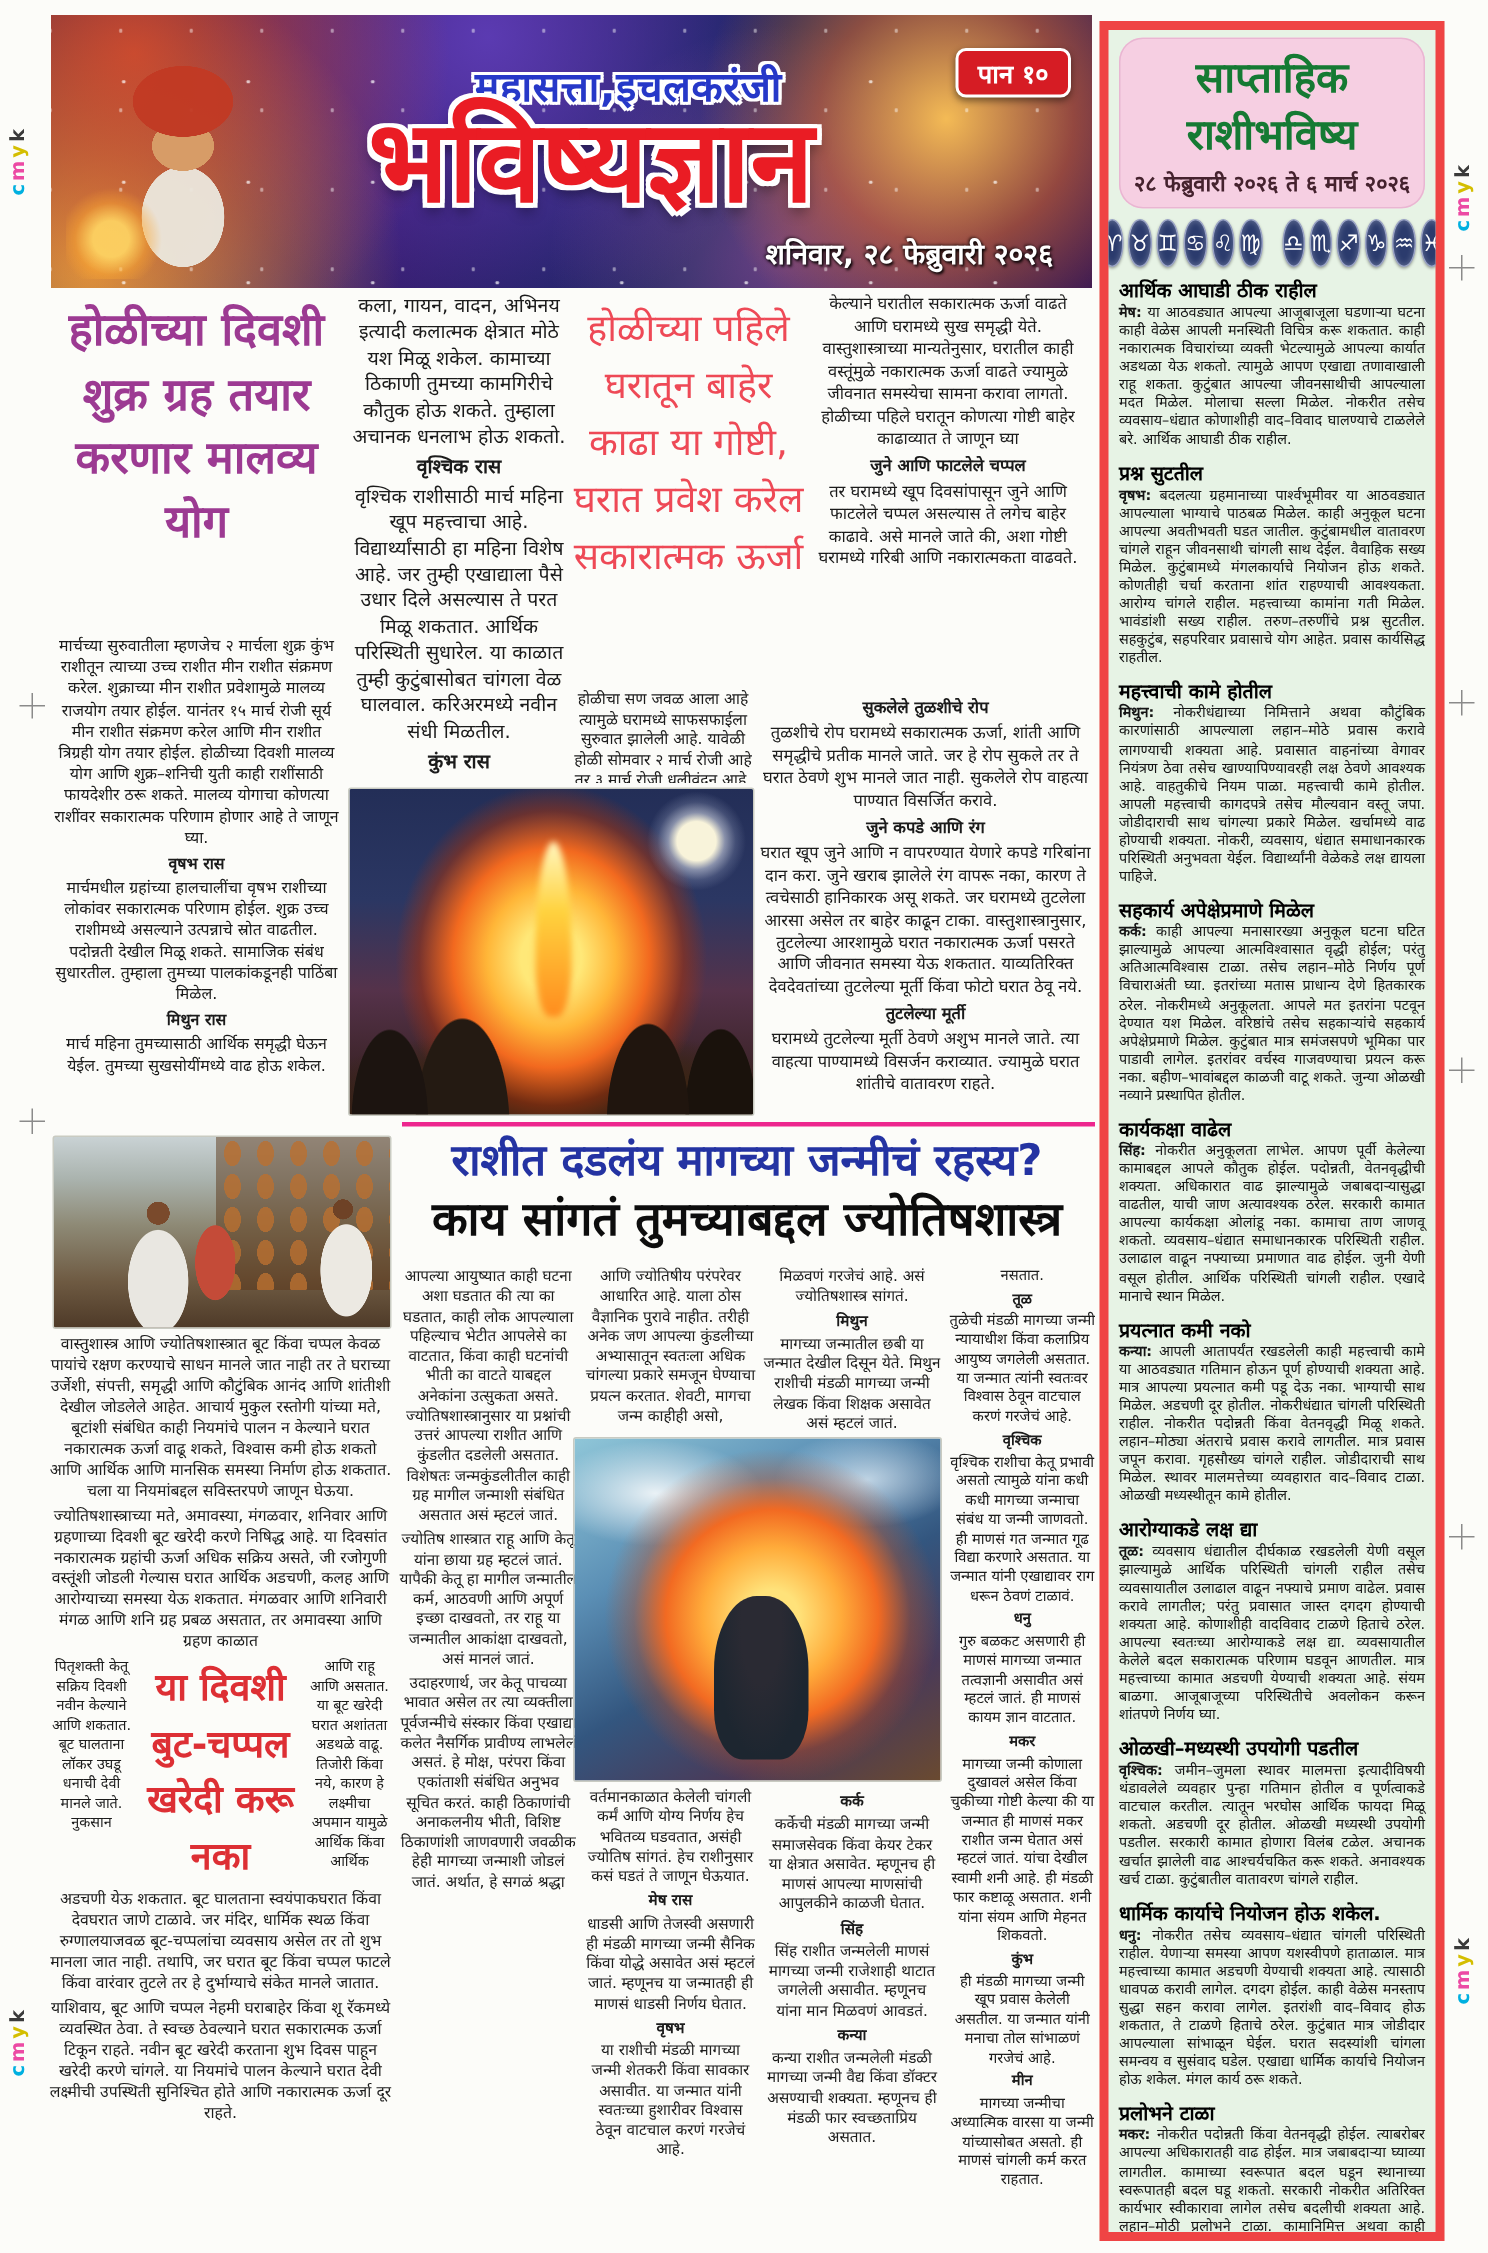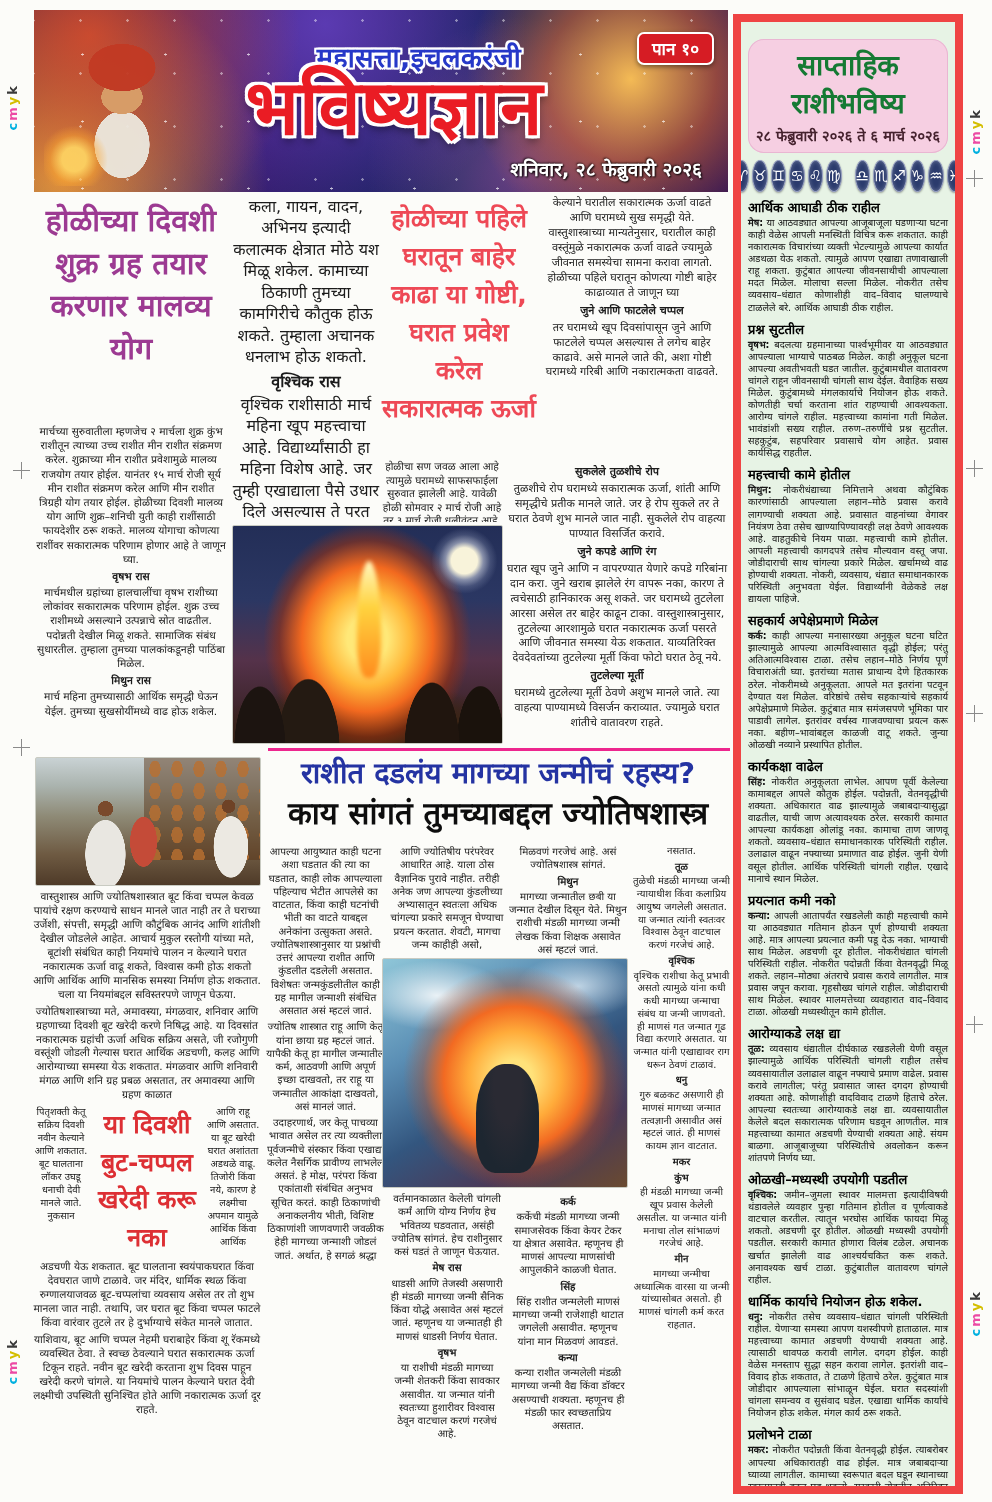--- a/index.html
+++ b/index.html
@@ -31,43 +31,43 @@
       radial-gradient(ellipse 21px 17px at 52% 40%, #d9a06a 0 98%, transparent 99%),
       radial-gradient(ellipse 28px 34px at 52% 72%, #ece8de 0 98%, transparent 99%)}
   .kicker{left:190px;top:28px;width:390px;text-align:center;font-size:27px;font-weight:bold;color:#2638c8;letter-spacing:.5px;
     text-shadow:-2px 0 0 #fff,2px 0 0 #fff,0 -2px 0 #fff,0 2px 0 #fff,2px 2px 0 #fff,-2px -2px 0 #fff,2px -2px 0 #fff,-2px 2px 0 #fff}
   .mh-title{left:50px;top:58px;width:620px;text-align:center;font-size:76px;line-height:1.05;font-weight:bold;color:#ea1c24;
     text-shadow:-3px 0 0 #fff,3px 0 0 #fff,0 -3px 0 #fff,0 3px 0 #fff,3px 3px 0 #fff,-3px -3px 0 #fff,3px -3px 0 #fff,-3px 3px 0 #fff,0 6px 9px rgba(0,0,0,.45)}
   .badge{right:14px;top:22px;background:#d61c24;color:#fff;border:2px solid #fff;border-radius:7px;
     padding:3px 13px;font-size:17px;font-weight:bold;box-shadow:0 2px 5px rgba(0,0,0,.45)}
   .mh-date{right:26px;bottom:10px;font-size:19px;font-weight:bold;color:#fff;text-shadow:1px 1px 2px #000,-1px -1px 2px rgba(0,0,0,.6)}
   
-  .weekly{left:733px;top:14px;width:230px;height:1480px;background:#e7f3e5;border:8px solid #ef4444;
-    box-sizing:border-box;padding:17px 7px;overflow:hidden}
+  .weekly{left:733px;top:14px;width:230px;height:1480px;background:#e7f3e5;border:6px solid #ef4444;
+    box-sizing:border-box;padding:5px 7px;overflow:hidden}
   .wk-head{background:#f6cfe2;border-radius:16px;padding:6px 2px 8px;text-align:center;box-shadow:inset 0 0 0 1px #e9b6d2}
   .wk-title{font-size:28px;font-weight:bold;color:#157a33}
   .wk-range{font-size:14.5px;font-weight:bold;color:#45222e;margin-top:4px}
   .zodiac-row{display:flex;justify-content:center;gap:3px;margin:7px 0 5px}
   .zod{width:26px;height:30px;border-radius:50%;background:#2b3b6d;border:1px solid #9aa3c5;color:#fff;
     display:flex;align-items:center;justify-content:center;font-size:15px;
     box-shadow:0 1px 2px rgba(0,0,0,.35),inset 0 0 4px rgba(255,255,255,.28)}
   .zod:nth-of-type(6){margin-right:10px}
   .wk-sec h3{font-size:13px;margin:6px 0 1px;color:#000}
   .wk-sec p{margin:0;font-size:9.6px;line-height:1.26;text-align:justify;color:#141414}
   .wk-sec .sign{font-weight:bold}
   
   .col{overflow:hidden}
   .blk.para{margin:0 0 3px;text-align:center}
   .blk.sub{font-weight:bold;text-align:center;margin:3px 0 2px}
   
   .venus-headline{left:38px;top:200px;width:186px;text-align:center;font-size:30px;line-height:1.42;font-weight:bold;color:#9c3a92}
   .venus-col1{left:36px;top:424px;width:190px;height:318px;font-size:10.6px;line-height:1.34}
-  .venus-col2{left:232px;top:196px;width:148px;height:326px;font-size:16px;line-height:1.34}
-  
-  .holi-headline{left:382px;top:200px;width:154px;font-size:25px;line-height:1.52;font-weight:bold;color:#ee4956;text-align:center}
+  .venus-col2{left:232px;top:196px;width:148px;height:326px;font-size:13px;line-height:1.34}
+  
+  .holi-headline{left:382px;top:200px;width:154px;font-size:25px;line-height:1.52;font-weight:normal;color:#ee4956;text-align:center}
   .holi-intro{left:382px;top:460px;width:120px;height:62px;font-size:10.4px;line-height:1.3;text-align:center;overflow:hidden}
   .holi-wideA{left:540px;top:196px;width:184px;height:262px;font-size:11px;line-height:1.36}
   .holi-wideB{left:506px;top:462px;width:222px;height:280px;font-size:11px;line-height:1.36}
   .holi-photo{left:232px;top:525px;width:269px;height:217px;border:1px solid #c9cbc2;border-radius:2px;overflow:hidden;
     background:
       radial-gradient(circle at 86% 16%, #f8f3da 0 13px, rgba(232,236,246,.5) 19px, rgba(200,210,235,.18) 26px, transparent 33px),
       radial-gradient(ellipse 42% 58% at 50% 52%, #ffe878 0 18%, #ffb638 38%, #f2691f 58%, rgba(160,50,15,.55) 78%, transparent 92%),
       radial-gradient(ellipse 62% 24% at 50% 97%, #3a2414 0 60%, transparent 100%),
       linear-gradient(#232e57 0%,#2b3763 34%,#55324a 62%,#2e1c16 100%)}
   .holi-photo::before{content:"";position:absolute;left:46%;top:16%;width:9%;height:54%;filter:blur(2px);
@@ -296,20 +296,21 @@
   <div class="abs col pl-col pl-col4">
 
   <div class="blk para">नसतात.</div>
       <div class="blk sub">तूळ</div>
       <div class="blk para">तुळेची मंडळी मागच्या जन्मी न्यायाधीश किंवा कलाप्रिय आयुष्य जगलेली असतात. या जन्मात त्यांनी स्वतःवर विश्वास ठेवून वाटचाल करणं गरजेचं आहे.</div>
       <div class="blk sub">वृश्चिक</div>
       <div class="blk para">वृश्चिक राशीचा केतू प्रभावी असतो त्यामुळे यांना कधी कधी मागच्या जन्माचा संबंध या जन्मी जाणवतो. ही माणसं गत जन्मात गूढ विद्या करणारे असतात. या जन्मात यांनी एखाद्यावर राग धरून ठेवणं टाळावं.</div>
       <div class="blk sub">धनु</div>
       <div class="blk para">गुरु बळकट असणारी ही माणसं मागच्या जन्मात तत्वज्ञानी असावीत असं म्हटलं जातं. ही माणसं कायम ज्ञान वाटतात.</div>
       <div class="blk sub">मकर</div>
+      <div class="blk para">मागच्या जन्मी कोणाला दुखावलं असेल किंवा चुकीच्या गोष्टी केल्या की या जन्मात ही माणसं मकर राशीत जन्म घेतात असं म्हटलं जातं. यांचा देखील स्वामी शनी आहे. ही मंडळी फार कष्टाळू असतात. शनी यांना संयम आणि मेहनत शिकवतो.</div>
       <div class="blk sub">कुंभ</div>
       <div class="blk para">ही मंडळी मागच्या जन्मी खूप प्रवास केलेली असतील. या जन्मात यांनी मनाचा तोल सांभाळणं गरजेचं आहे.</div>
       <div class="blk sub">मीन</div>
       <div class="blk para">मागच्या जन्मीचा अध्यात्मिक वारसा या जन्मी यांच्यासोबत असतो. ही माणसं चांगली कर्म करत राहतात.</div>
     </div>
 
   <figure class="abs shoe-photo" style="margin:0"></figure>
   <div class="abs shoes">
     <div>
 

